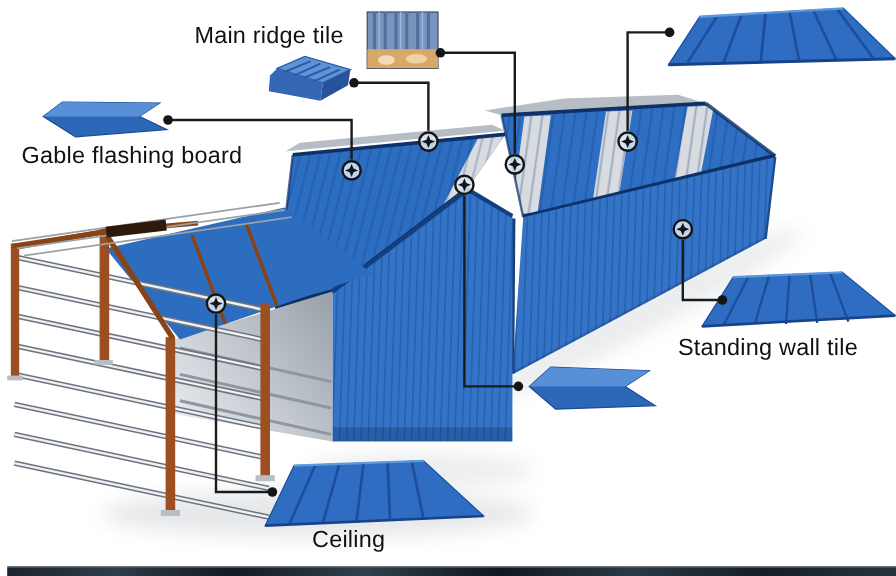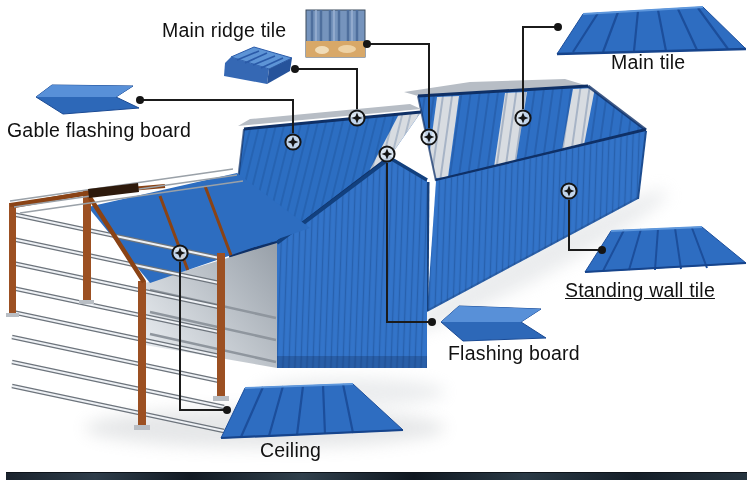--- a/index.html
+++ b/index.html
@@ -8,22 +8,22 @@
     font-family:"Liberation Sans",sans-serif;
   }
   .stage svg{position:absolute;left:0;top:0;}
   .lbl{
     position:absolute;font-size:19.5px;line-height:1.12;color:#111;
     white-space:nowrap;letter-spacing:0.2px;
   }
   .lbl-main-ridge-tile{left:162px;top:20px;}
   .lbl-lighting-sheet{left:376px;top:9px;}
   .lbl-main-tile{left:611px;top:52px;}
-  .lbl-gable-flashing-board{left:7px;top:120px;}
-  .lbl-standing-wall-tile{left:565px;top:280px;text-decoration:underline;}
+  .lbl-gable-flashing-board{left:18px;top:120px;}
+  .lbl-standing-wall-tile{left:565px;top:280px;}
   .lbl-flashing-board{left:448px;top:343px;}
   .lbl-ceiling{left:260px;top:440px;}
   .bottom-strip{
     position:absolute;left:6px;top:472px;width:741px;height:8px;
     background:linear-gradient(90deg,#1a232d 0%,#2e3d4a 12%,#121a23 25%,#30404c 40%,#0f1720 55%,#2a3a46 70%,#141e28 85%,#26343f 100%);
     border-top:1px solid #0d131a;
   }
 </style>
 </head>
 <body>
@@ -248,20 +248,18 @@
       <path d="M0,-5.4 L1.6,-1.6 L5.4,0 L1.6,1.6 L0,5.4 L-1.6,1.6 L-5.4,0 L-1.6,-1.6 Z" fill="#141414"></path>
     </g>
     <g transform="translate(180,253)">
       <circle r="7.6" fill="#dce7f3" fill-opacity="0.85" stroke="#141414" stroke-width="2"></circle>
       <path d="M0,-5.4 L1.6,-1.6 L5.4,0 L1.6,1.6 L0,5.4 L-1.6,1.6 L-5.4,0 L-1.6,-1.6 Z" fill="#141414"></path>
     </g>
   </g>
 </svg>
 
   <div class="lbl lbl-main-ridge-tile">Main ridge tile</div>
-  <div class="lbl lbl-main-tile">Main tile</div>
   <div class="lbl lbl-gable-flashing-board">Gable flashing board</div>
   <div class="lbl lbl-standing-wall-tile">Standing wall tile</div>
-  <div class="lbl lbl-flashing-board">Flashing board</div>
   <div class="lbl lbl-ceiling">Ceiling</div>
 
   <div class="bottom-strip"></div>
 </div>
 
 </body></html>

